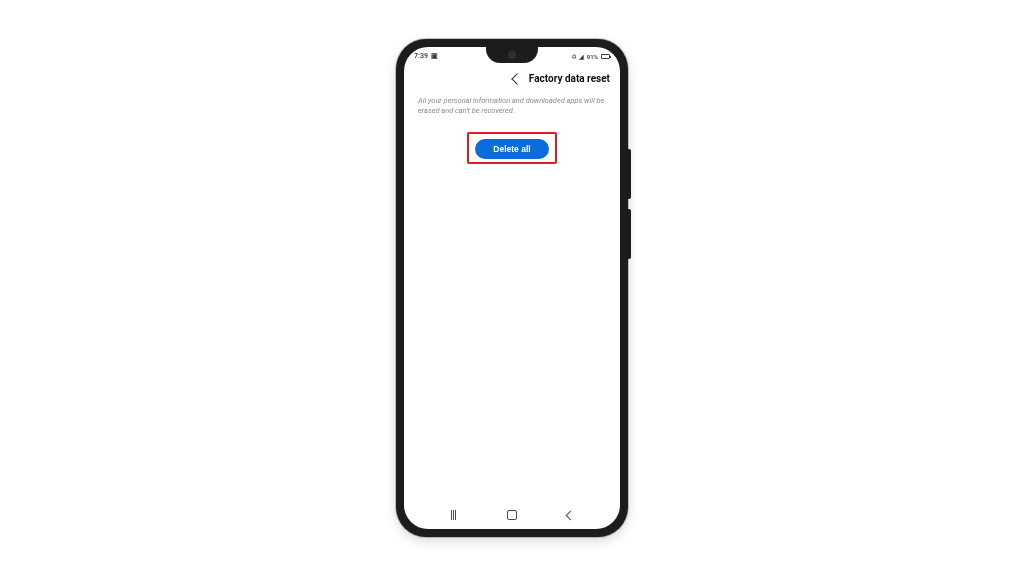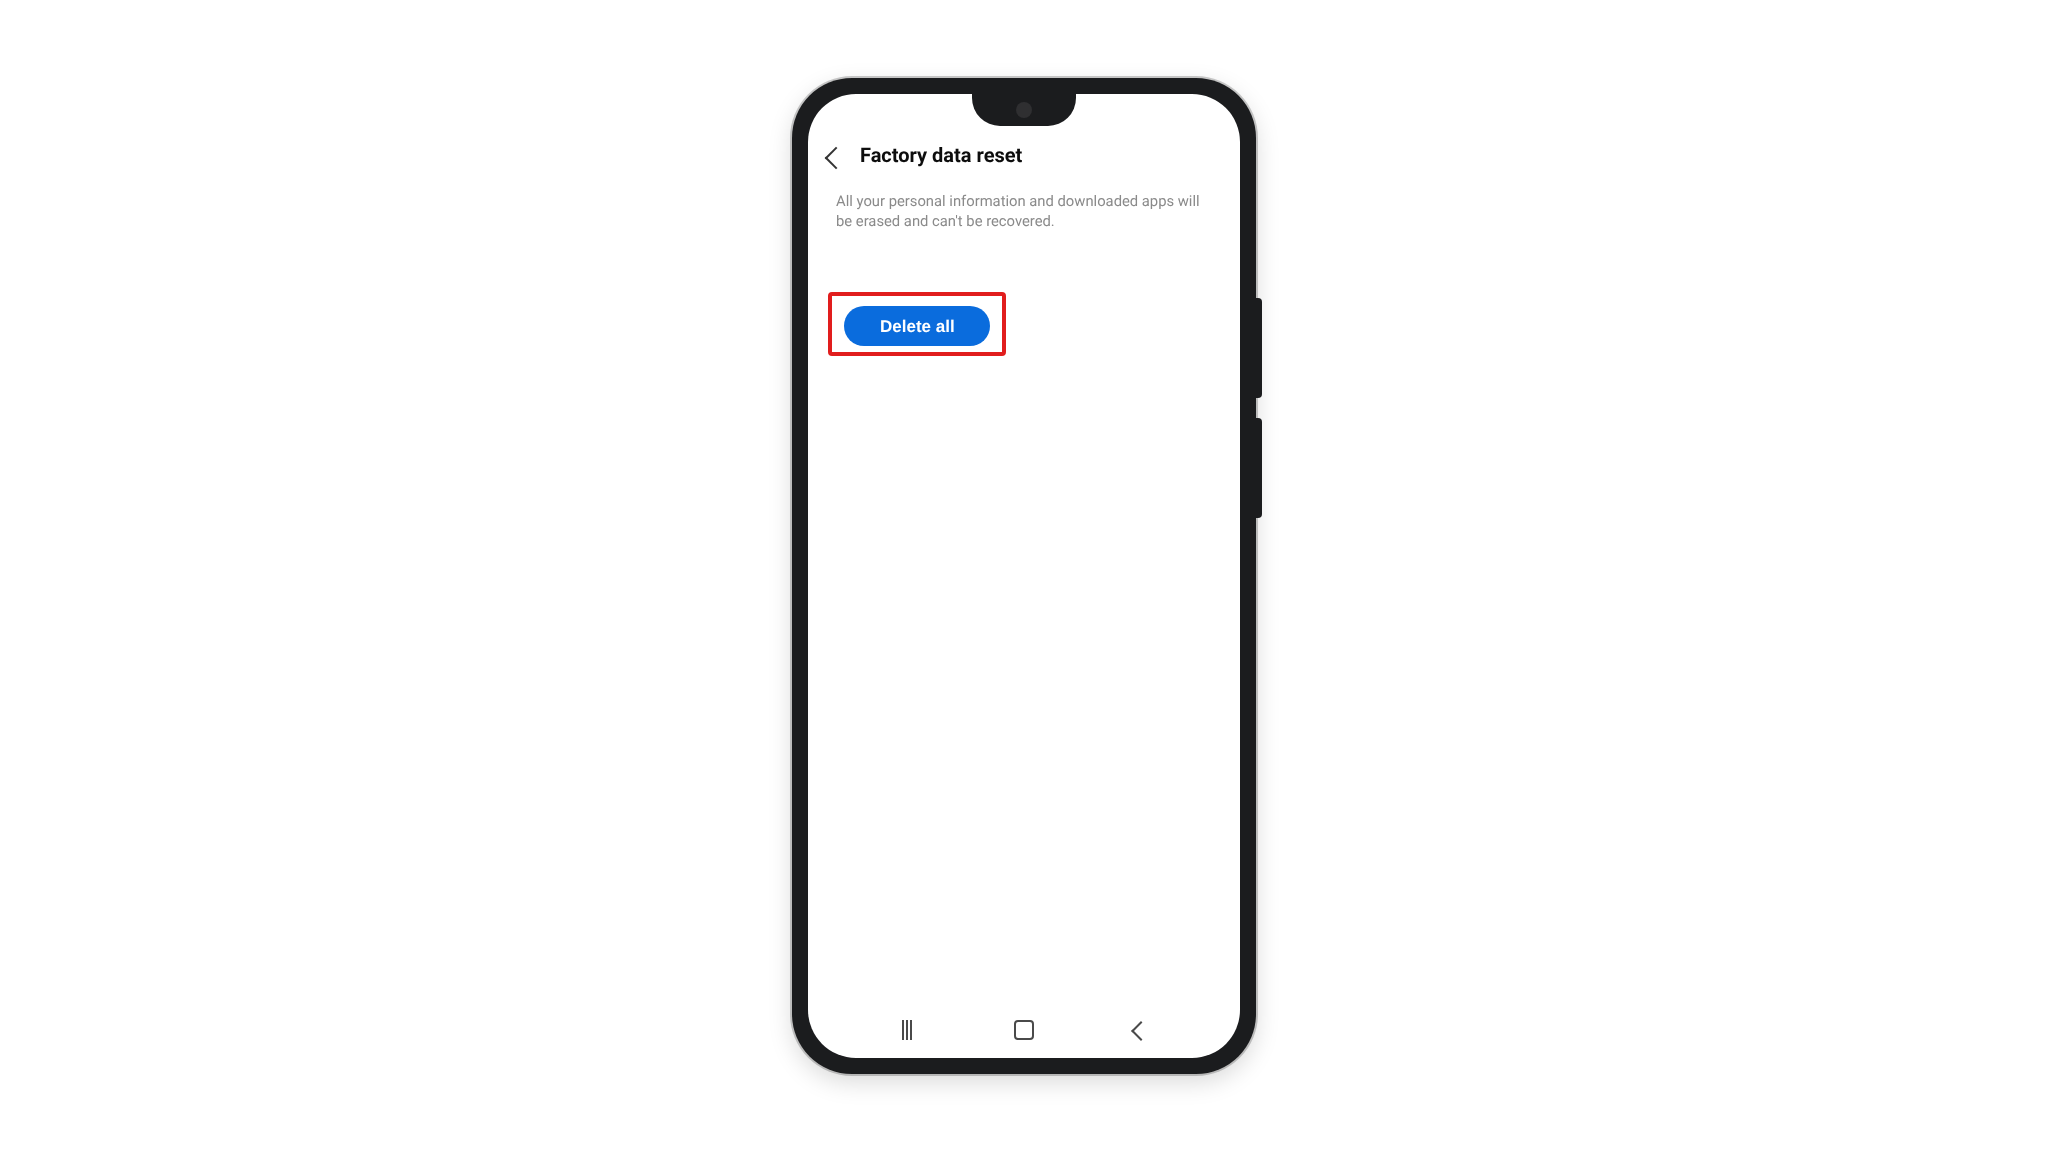--- a/index.html
+++ b/index.html
@@ -61,31 +61,33 @@
     .sb-right { display: flex; align-items: center; gap: 3px; font-size: 6px; }
 
     .content {
       position: absolute; top: 18px; left: 0; right: 0; bottom: 28px;
       padding: 4px 10px 0 10px;
     }
 
     .header {
       display: flex; align-items: center; gap: 8px;
       padding: 4px 0 8px 0;
+      justify-content: flex-end;
     }
     .header-title { font-size: 10px; font-weight: 700; color: #0d0d0d; }
 
     .para {
       font-size: 7.4px; line-height: 1.35; color: #8a8a8a;
       margin: 4px 4px 0 4px;
+      font-style: italic;
     }
     .para + .para { margin-top: 14px; }
 
     .btn-wrap {
-      display: flex; margin-top: 30px;
+      display: flex; justify-content: center; margin-top: 16px;
     }
     .highlight-box {
       border: 2px solid #e11d1d;
       padding: 3px 6px;
       border-radius: 2px;
     }
     .delete-btn {
       background: #0a6cdd;
       color: #fff;
       font-size: 8.5px;
@@ -121,20 +123,34 @@
 <div class="stage">
   <div class="phone">
     <div class="side-btn a"></div>
     <div class="side-btn b"></div>
     <div class="screen">
 
       <div class="notch">
         <div class="camera"></div>
       </div>
 
+      <div class="statusbar">
+        <div class="sb-left">
+          <span>7:39</span>
+          <span class="sb-icon">▣</span>
+        </div>
+        <div class="sb-right">
+          <span class="sb-icon">⩍</span>
+          <span class="sb-icon">◢</span>
+          <span>91%</span>
+          <span class="batt">
+              <span class="batt-body"><span class="batt-fill"></span></span>
+            </span>
+        </div>
+      </div>
 
       <div class="content">
         <div class="header">
           <div class="chev"></div>
           <div class="header-title">Factory data reset</div>
         </div>
 
         <p class="para">All your personal information and downloaded apps will be erased and can't be recovered.</p>
 
         <div class="btn-wrap">

